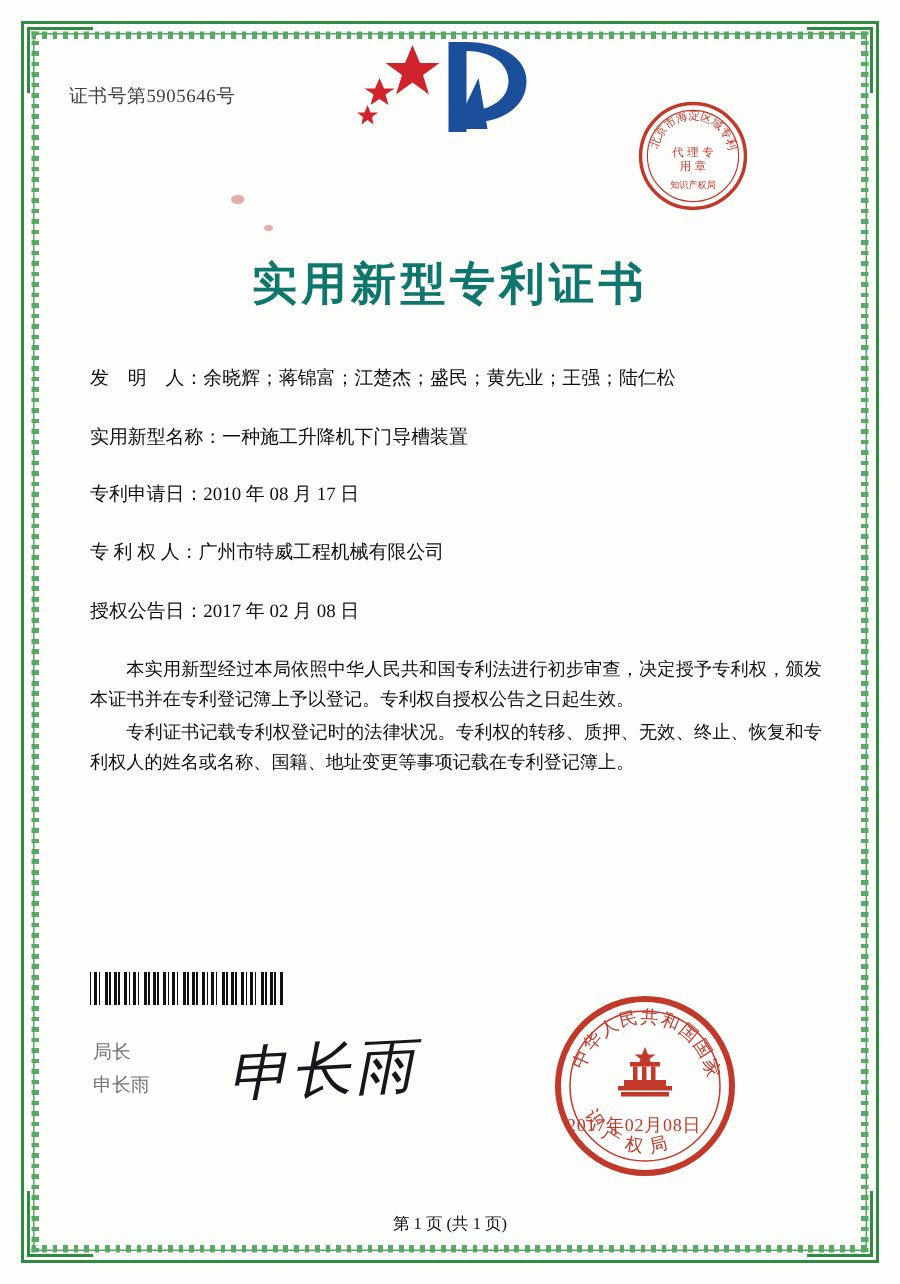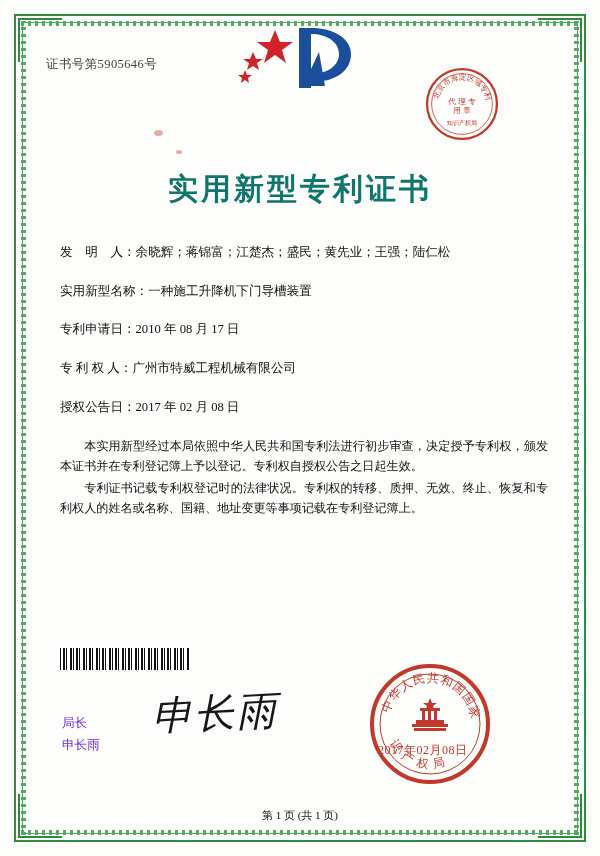--- a/index.html
+++ b/index.html
@@ -141,24 +141,24 @@
     height: 22px;
     background-image: repeating-linear-gradient(90deg,
       #111 0 1px, #fff 1px 3px, #111 3px 5px, #fff 5px 6px,
       #111 6px 7px, #fff 7px 10px, #111 10px 12px, #fff 12px 13px);
   }
 
   
   .sign-block {
     position: absolute;
     left: 62px;
-    top: 712px;
+    top: 690px;
     font-size: 12.6px;
     line-height: 1.75;
-    color: #6d28d9;
+    color: #737373;
   }
   .handwriting {
     position: absolute;
     left: 152px;
     top: 686px;
     font-size: 40px;
     font-family: "DejaVu Serif", serif;
     color: #15171a;
     letter-spacing: 2px;
     transform: rotate(-3deg);

